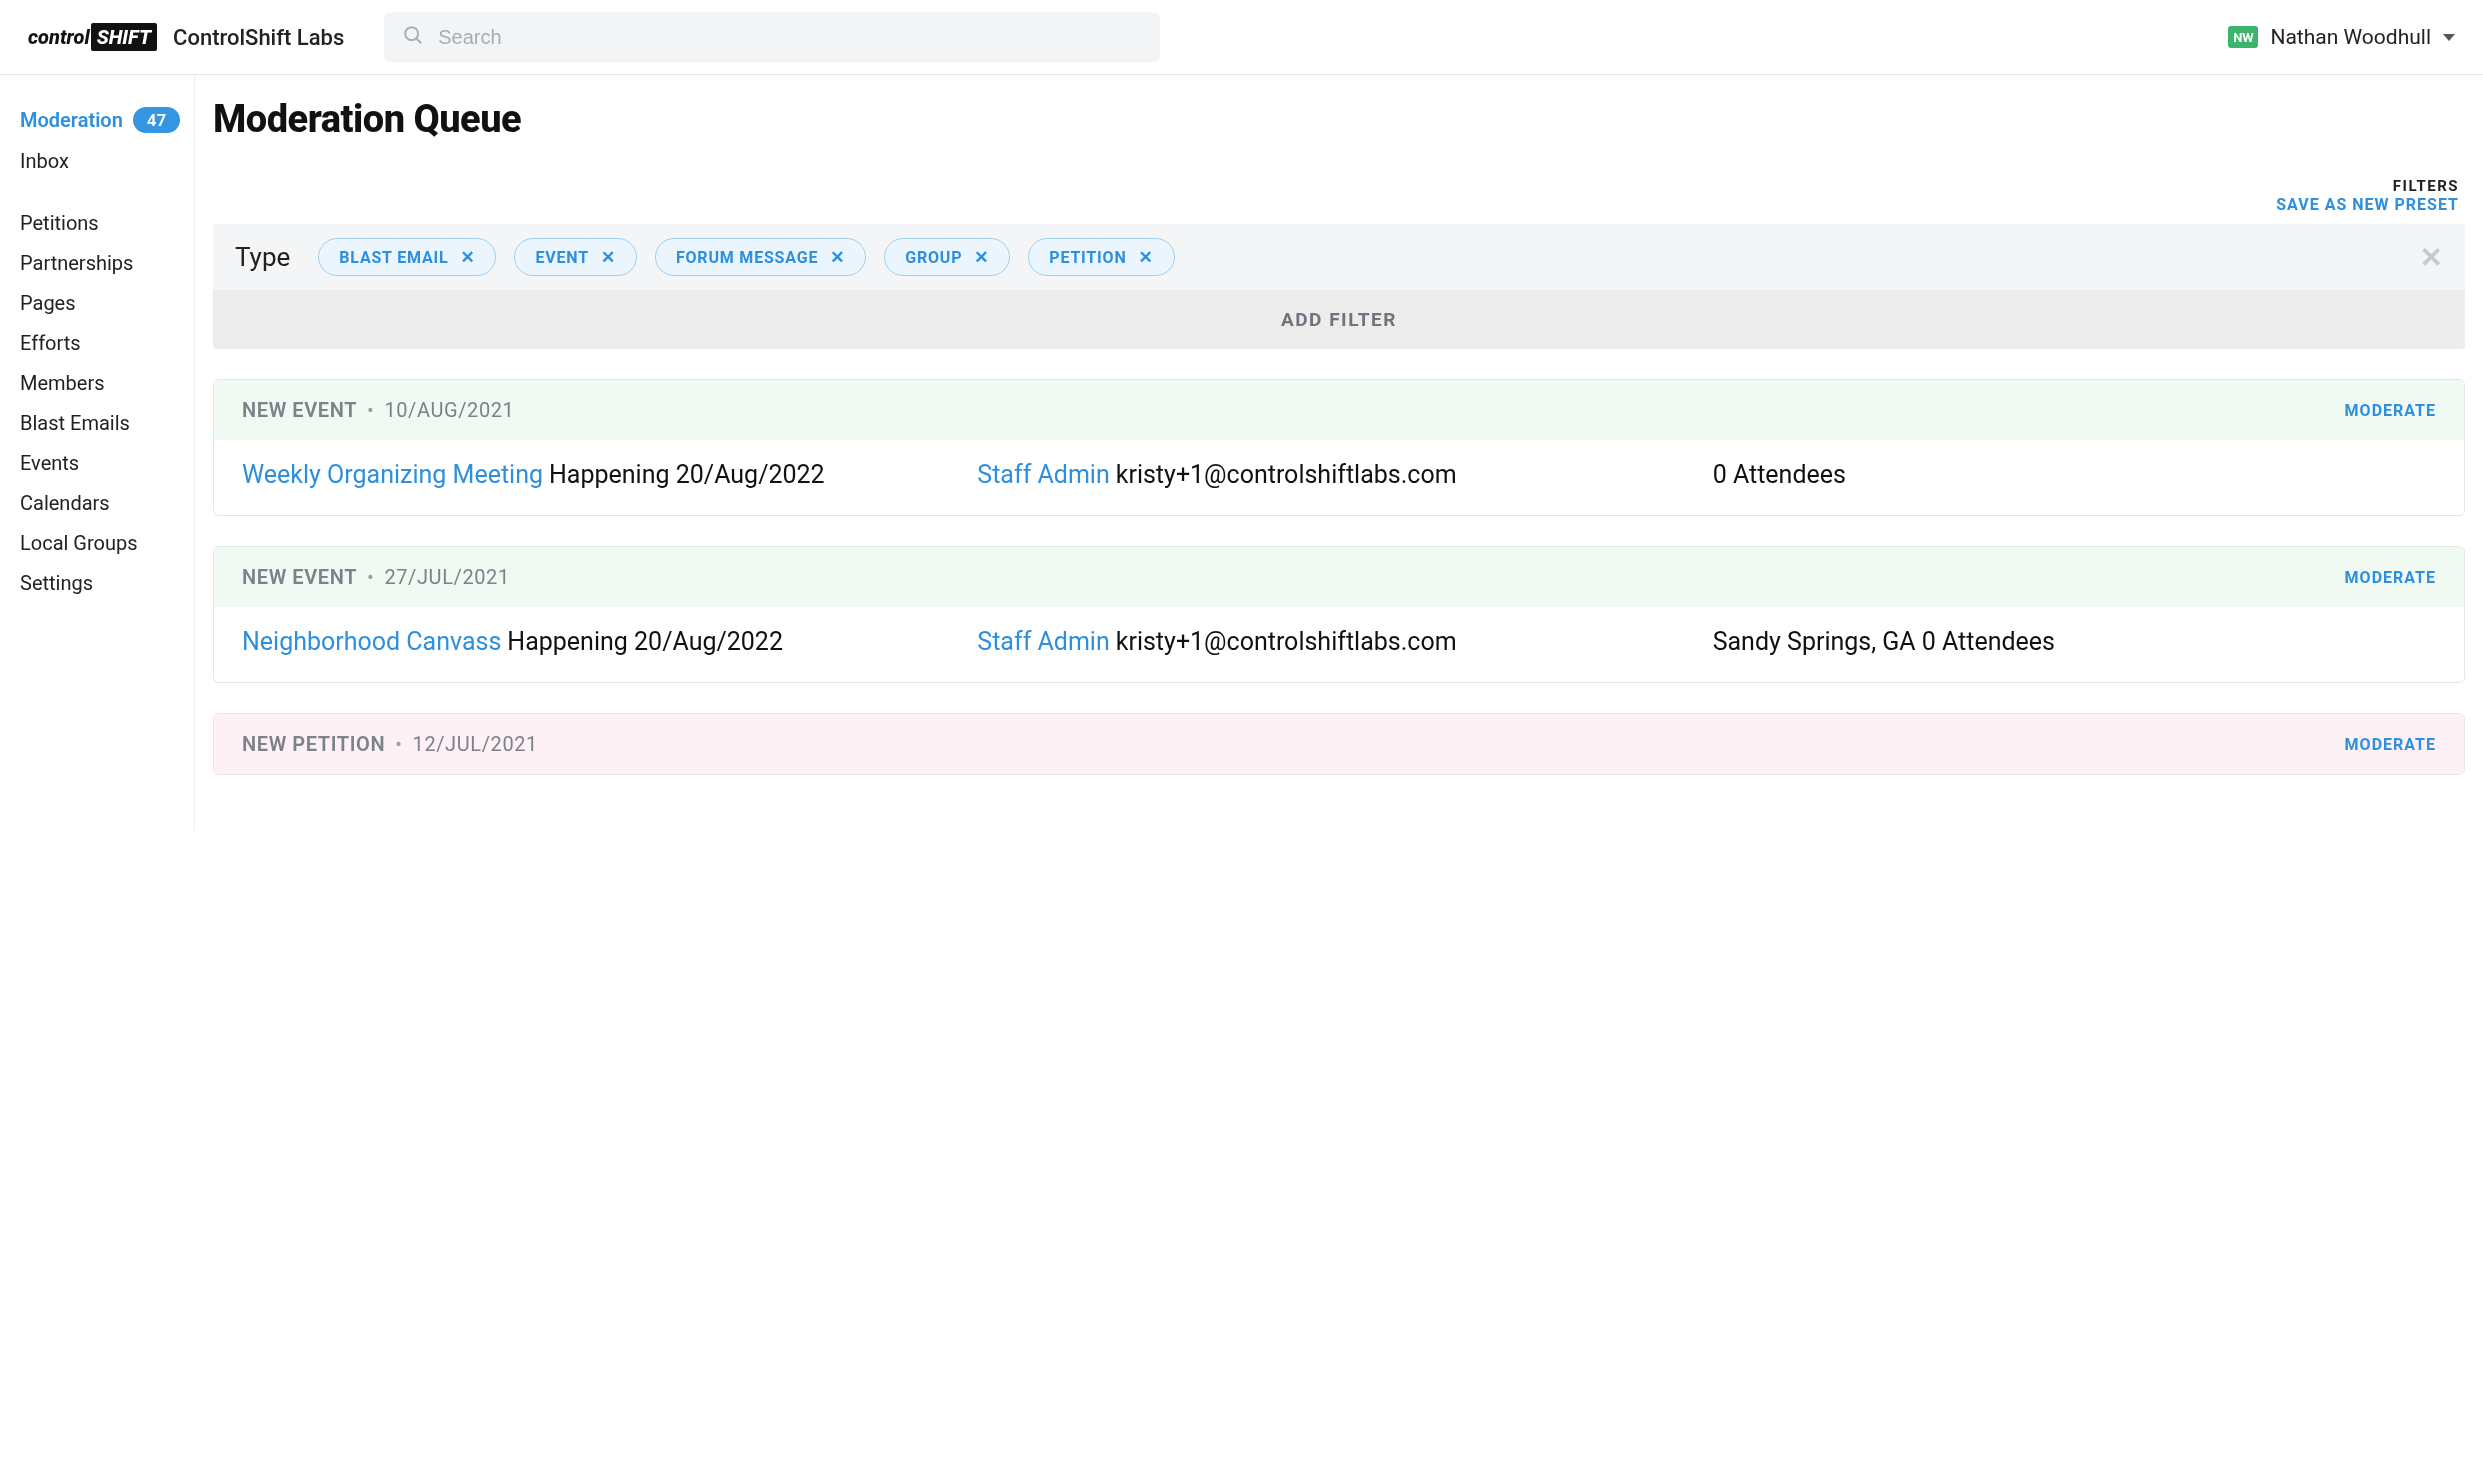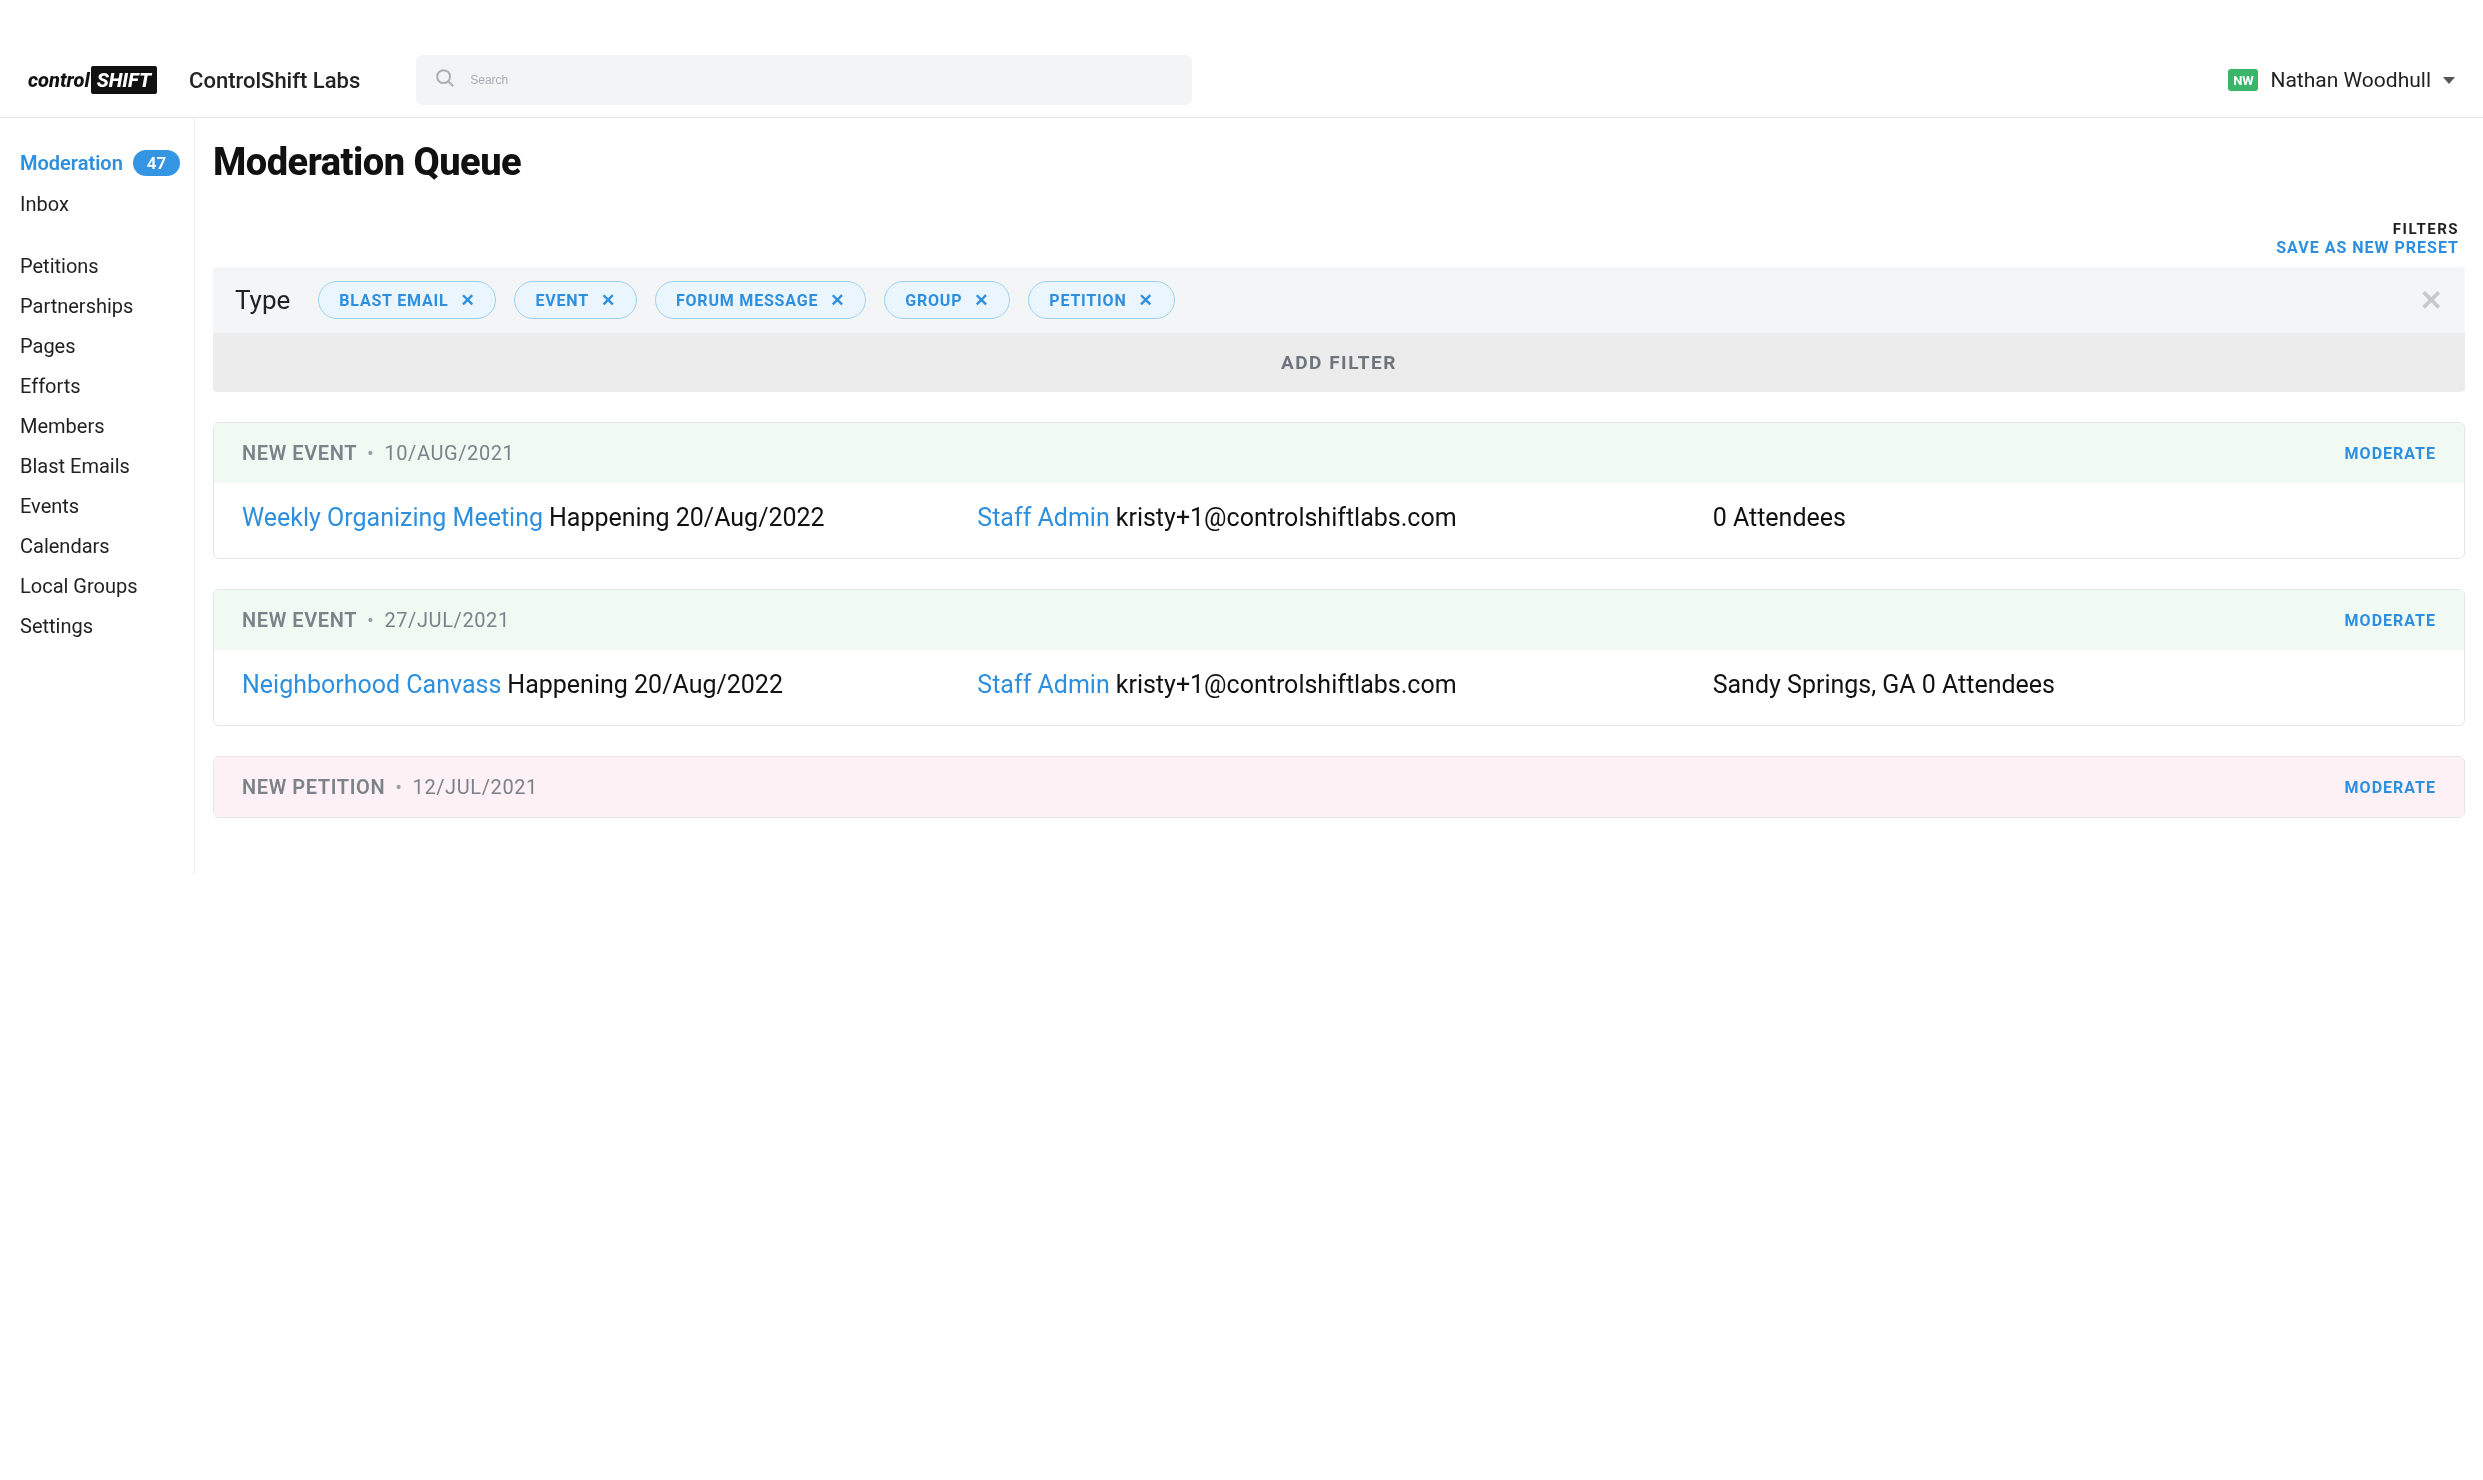--- a/index.html
+++ b/index.html
@@ -7,22 +7,21 @@
     font-family: -apple-system, BlinkMacSystemFont, "Segoe UI", Roboto, Helvetica, Arial, sans-serif;
     background: #fff;
     color: #111;
     font-size: 16px;
   }
   .topbar {
     display: flex;
     align-items: center;
     padding: 12px 28px;
     border-bottom: 1px solid #e6e6e6;
-    gap: 32px;
-    margin-top: 43px;
+    gap: 16px;
   }
   .logo {
     display: flex;
     align-items: baseline;
     font-weight: 700;
     font-size: 20px;
   }
   .logo .control { font-style: italic; font-weight: 800; }
   .logo .shift {
     background: #111;
@@ -48,21 +47,21 @@
     align-items: center;
     background: #f3f4f5;
     border-radius: 6px;
     padding: 12px 18px;
     gap: 14px;
   }
   .search svg { width: 22px; height: 22px; fill: none; stroke: #aab0b6; stroke-width: 2.2; }
   .search input {
     border: none;
     background: transparent;
-    font-size: 12px;
+    font-size: 20px;
     color: #0c4a6e;
     outline: none;
     width: 100%;
   }
   .search input::placeholder { color: #a7adb3; }
   .user-area {
     display: flex;
     align-items: center;
     gap: 12px;
     margin-left: auto;

